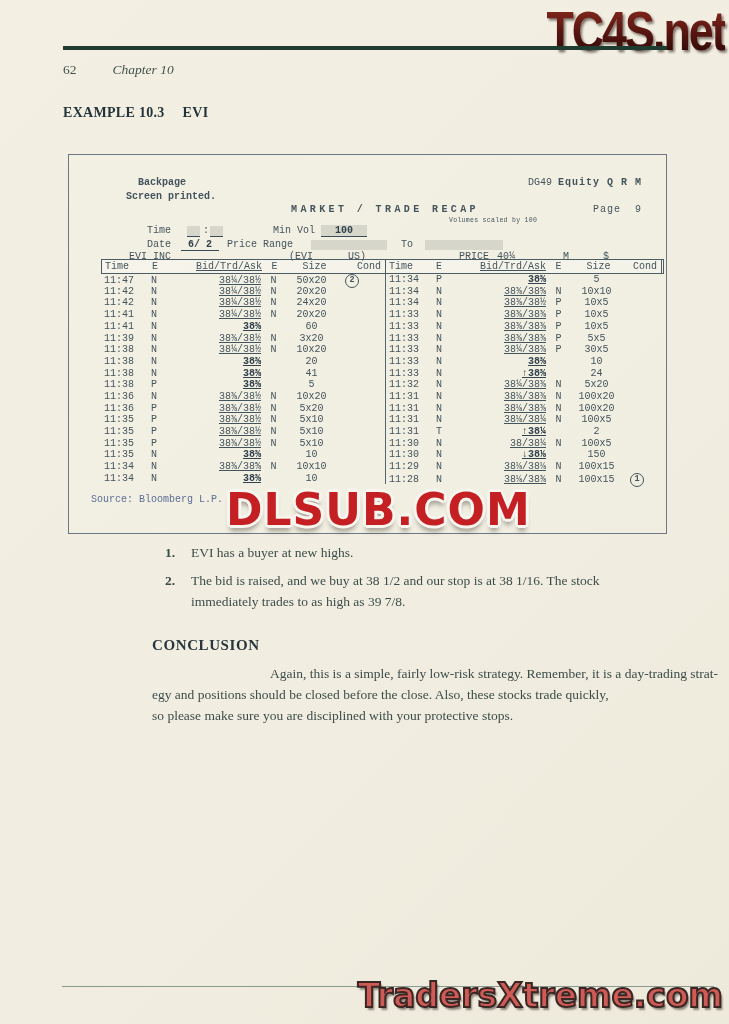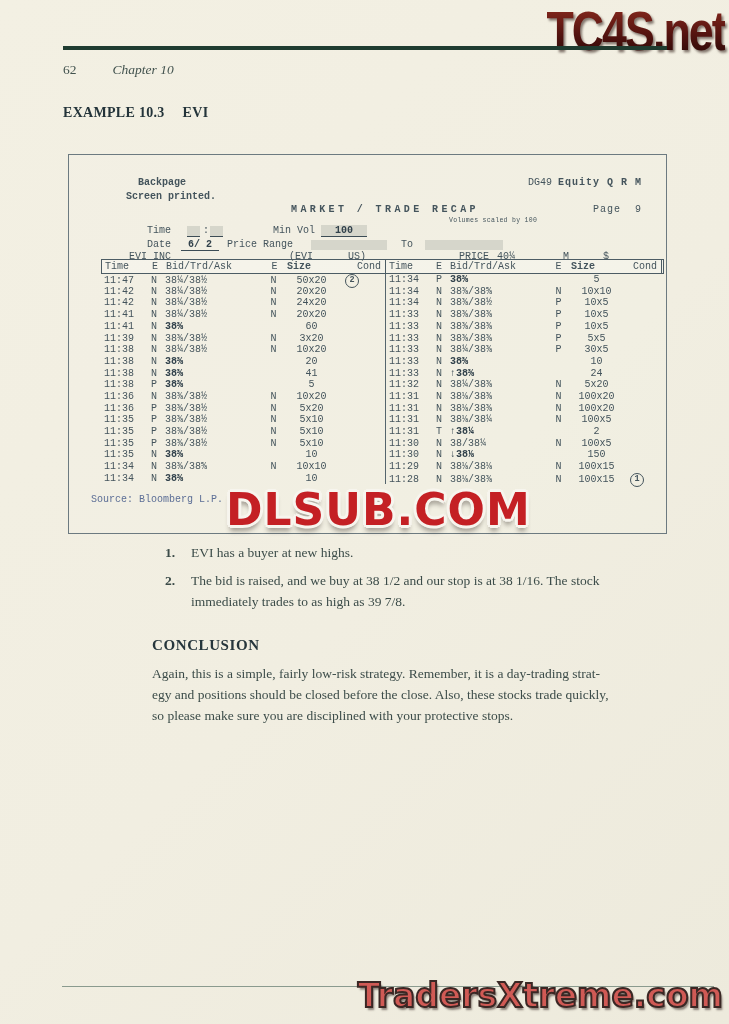--- a/index.html
+++ b/index.html
@@ -80,24 +80,24 @@
   .thead{display:flex; border:1px solid #4c5c64; border-right:3px double #4c5c64; background:rgba(255,255,255,.25);}
   .tbody{display:flex;}
   .half{width:284px;}
   .half.r{width:276px; border-left:1px solid #55656d;}
   .thead .half.r{border-left:1px solid #4c5c64;}
   .trow{display:grid; grid-template-columns:42px 22px 96px 25px 55px 1fr; height:11.7px; line-height:11.5px; align-items:center;}
   .thead .trow{height:13px;}
   .c{white-space:pre; overflow:visible;}
   .c.t{padding-left:3px;}
   .c.e{text-align:center;}
-  .c.p{text-align:left;}
+  .c.p{text-align:right;text-decoration:underline;}
   .c.s{text-align:center; padding-right:4px;}
   .c.rest{text-align:right; padding-right:4px;}
-  .thead .c.s{text-align:left; padding-right:0;font-weight:bold;}
+  .thead .c.s{text-align:center; padding-right:0;}
   .c.p.bold{font-weight:bold; color:#33434d;}
   .marker{
     display:inline-flex; align-items:center; justify-content:center;
     width:12px; height:12px; border:1px solid #44545c; border-radius:50%;
     font-size:8.5px; font-weight:bold; margin-left:2px; text-align:center;
   }
   .marker:empty{display:none; border:none;}
   .c.rest{text-align:left; padding-left:2px;}
   .source-line{left:22px; top:339px; color:#5c6e96;}
 
@@ -491,21 +491,21 @@
   <div class="note note-2">
     <span class="num">2.</span>
     <span class="ntext">
       <span style="display:block;">The bid is raised, and we buy at 38 1/2 and our stop is at 38 1/16. The stock</span>
       <span style="display:block;">immediately trades to as high as 39 7/8.</span>
     </span>
   </div>
 
   <div class="conclusion-head">CONCLUSION</div>
   <div class="conclusion-body">
-    <span style="display:block;">Again, this is a simple, fairly low-risk strategy. Remember, it is a day-trading strat-</span>
+    <span style="display:block;text-align:right;">Again, this is a simple, fairly low-risk strategy. Remember, it is a day-trading strat-</span>
     <span style="display:block;">egy and positions should be closed before the close. Also, these stocks trade quickly,</span>
     <span style="display:block;">so please make sure you are disciplined with your protective stops.</span>
   </div>
 
   <div class="bottom-rule"></div>
   <div class="wm-bottom">TradersXtreme.com</div>
 
 </div>
 
 </body></html>

